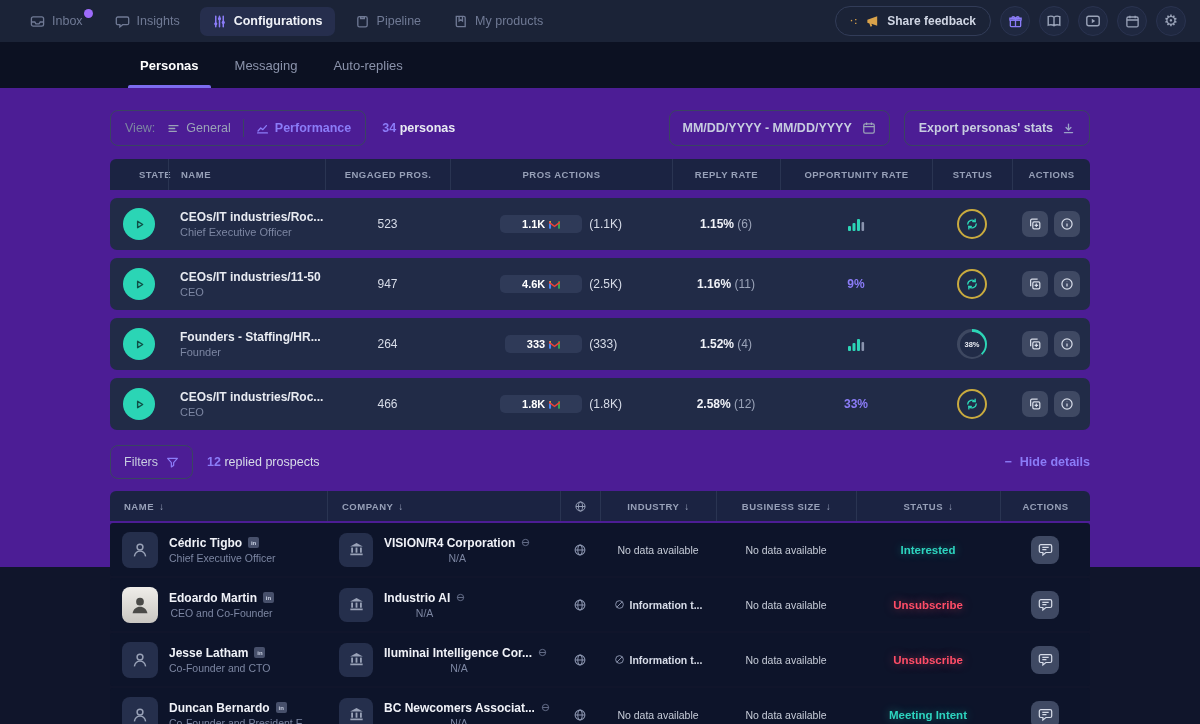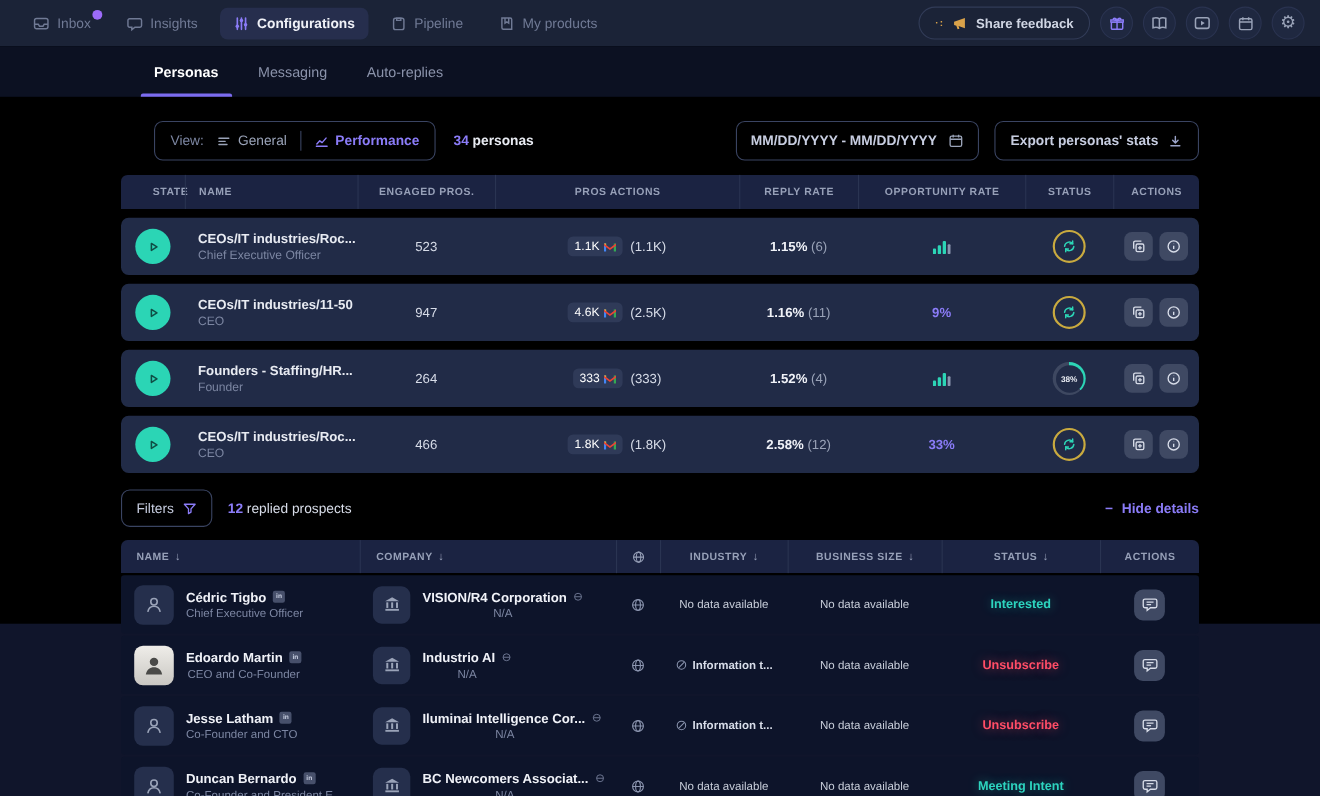--- a/index.html
+++ b/index.html
@@ -1,18 +1,18 @@
 <!DOCTYPE html>
 <html><head>
 <meta charset="utf-8">
 <style>
   * { margin:0; padding:0; box-sizing:border-box; }
   html,body { width:1200px; height:724px; overflow:hidden; background:#10152b;
     font-family:"Liberation Sans", sans-serif; }
-  .app { width:1200px; height:567px; background:#000000; position:relative; }
+  .app { width:1200px; height:567px; background:#4c1d95; position:relative; }
 
   
   .topnav { height:42px; background:#1b2337; display:flex; align-items:center;
     padding:0 14px 0 18px; justify-content:space-between; }
   .nav-left { display:flex; align-items:center; gap:8px; }
   .nav-item { display:flex; align-items:center; gap:7px; color:#707a95; font-size:12.5px;
     padding:7px 12px; border-radius:7px; position:relative; cursor:pointer; white-space:nowrap; }
   .nav-item svg { flex:0 0 auto; }
   .nav-item.active { background:#262e4d; color:#f0f2f8; font-weight:bold; }
   .nav-dot { position:absolute; top:2px; right:2px; width:9px; height:9px;
@@ -34,21 +34,21 @@
   .tab.active { color:#ffffff; font-weight:bold; }
   .tab.active::after { content:""; position:absolute; left:6px; right:6px; bottom:0;
     height:3px; background:#7c6cf0; border-radius:2px 2px 0 0; }
 
   
   .content { padding:22px 0 0 110px; width:1200px; }
   .inner { width:980px; }
 
   .toolbar { display:flex; align-items:center; height:36px; }
   .view-switch { display:flex; align-items:center; gap:12px; border:1px solid #3a4462;
-    border-radius:8px; height:36px; padding:0 14px;margin-left:30px; }
+    border-radius:8px; height:36px; padding:0 14px; }
   .view-label { color:#7c86a2; font-size:12.5px; }
   .view-opt { display:flex; align-items:center; gap:6px; color:#9aa3b8; font-size:12.5px; cursor:pointer; }
   .view-opt.active { color:#8b7cf8; font-weight:bold; }
   .vdiv { width:1px; height:18px; background:#3a4462; }
   .personas-count { margin-left:16px; font-size:12.5px; color:#e8ebf2; font-weight:bold; }
   .personas-count .num { color:#8b7cf8; }
   .toolbar .spacer, .filters-row .spacer { flex:1; }
   .date-input { display:flex; align-items:center; gap:10px; border:1px solid #3a4462;
     border-radius:8px; height:36px; padding:0 13px; color:#c7cde0; font-size:12.5px;
     font-weight:bold; margin-right:14px; cursor:text; }
@@ -69,21 +69,21 @@
   .cell { display:flex; align-items:center; justify-content:center; }
   .cell.left { justify-content:flex-start; padding-left:12px; }
   .play-badge { width:32px; height:32px; border-radius:50%; background:#2bd5b5;
     display:flex; align-items:center; justify-content:center; cursor:pointer; }
   .pname { display:flex; flex-direction:column; gap:2px; }
   .pname .nm { color:#e8ebf2; font-size:12px; font-weight:bold; }
   .pname .tt { color:#7c86a2; font-size:11px; }
   .metric { color:#d7dce8; font-size:12px; }
   .pill-wrap { display:flex; align-items:center; gap:7px; }
   .pill { display:flex; align-items:center; gap:4px; background:#2f3a58; border-radius:5px;
-    padding:3px 6px; color:#ffffff; font-size:11px; font-weight:normal; }
+    padding:3px 22px; color:#ffffff; font-size:11px; font-weight:bold; }
   .paren { color:#d7dce8; font-size:12px; }
   .reply { color:#f0f2f8; font-size:12px; font-weight:bold; }
   .reply .cnt { color:#9aa3b8; font-weight:normal; }
   .opp-val { color:#8b7cf8; font-size:12px; font-weight:bold; }
   .ring { width:30px; height:30px; border-radius:50%; border:2px solid #c9aa3f;
     display:flex; align-items:center; justify-content:center; }
   .ring38 { width:30px; height:30px; border-radius:50%;
     background:conic-gradient(#2cd5b6 0 38%, #3e4861 38% 100%);
     display:flex; align-items:center; justify-content:center; }
   .ring38 .inner { width:25px; height:25px; border-radius:50%; background:#212b47;

